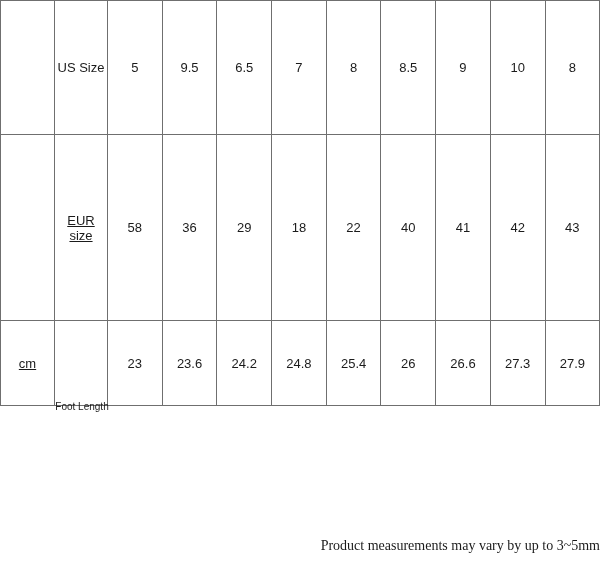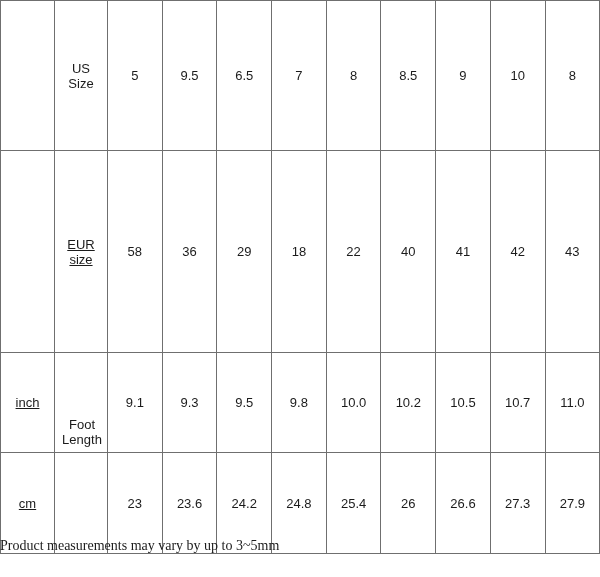--- a/index.html
+++ b/index.html
@@ -28,21 +28,21 @@
     width: 600px;
     margin: 0;
   }
 
   table.size-chart td {
     border: 1px solid #6f6f6f;
     text-align: center;
     vertical-align: middle;
     font-size: 13px;
     color: #1b1b1b;
-    padding: 8px;
+    padding: 0;
     background: #ffffff;
   }
 
   
   col.c-corner { width: 54px; }
   col.c-label  { width: 53px; }
   col.c-val    { width: 54.7px; }
 
   
   td.shade {
@@ -73,33 +73,32 @@
   tr.r-inch td  { height: 83px; }
   tr.r-cm td    { height: 84px; }
 
   
   .foot-length {
     position: absolute;
     left: 54px;
     top: 401px;
     width: 56px;
     text-align: center;
-    font-size: 13px;
+    font-size: 10px;
     color: #1b1b1b;
     background: transparent;
     pointer-events: none;
-    margin-top: 16px;
   }
 
   .footnote {
     position: absolute;
     left: 0;
     top: 538px;
     width: 600px;
-    text-align: left;
+    text-align: right;
     font-family: "Liberation Serif", serif;
     font-size: 14px;
     color: #1b1b1b;
   }
 </style>
 </head>
 <body>
 
 <div class="sheet">
 
@@ -139,33 +138,20 @@
         <td>36</td>
         <td>29</td>
         <td>18</td>
         <td>22</td>
         <td>40</td>
         <td>41</td>
         <td>42</td>
         <td>43</td>
       </tr>
 
-      <tr class="r-inch">
-        <td class="rowlabel-shade">inch</td>
-        <td class="white-blank"></td>
-        <td>9.1</td>
-        <td>9.3</td>
-        <td>9.5</td>
-        <td>9.8</td>
-        <td>10.0</td>
-        <td>10.2</td>
-        <td>10.5</td>
-        <td>10.7</td>
-        <td>11.0</td>
-      </tr>
 
       <tr class="r-cm">
         <td class="rowlabel-shade">cm</td>
         <td class="white-blank"></td>
         <td>23</td>
         <td>23.6</td>
         <td>24.2</td>
         <td>24.8</td>
         <td>25.4</td>
         <td>26</td>

